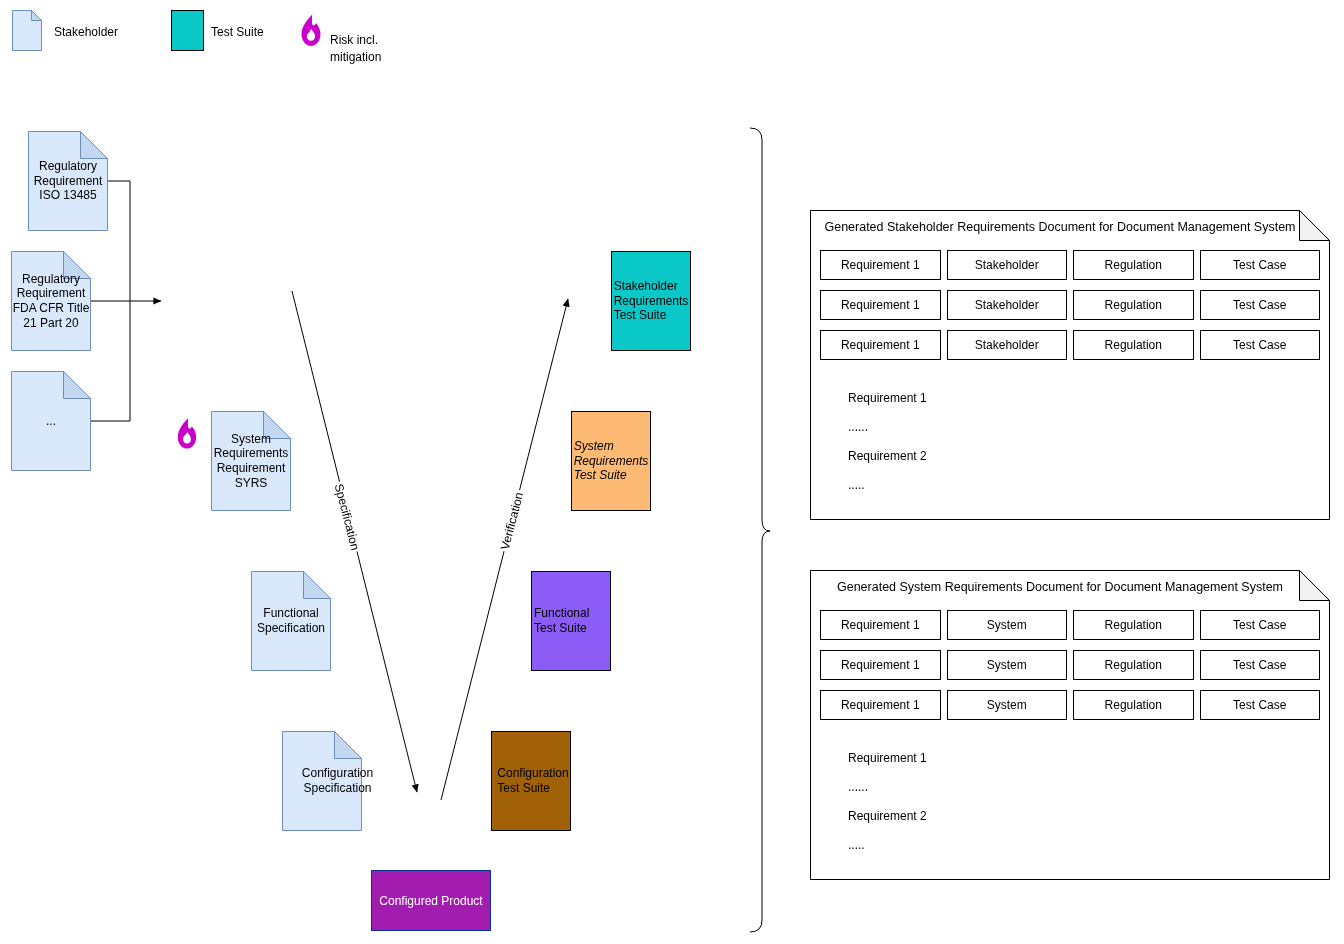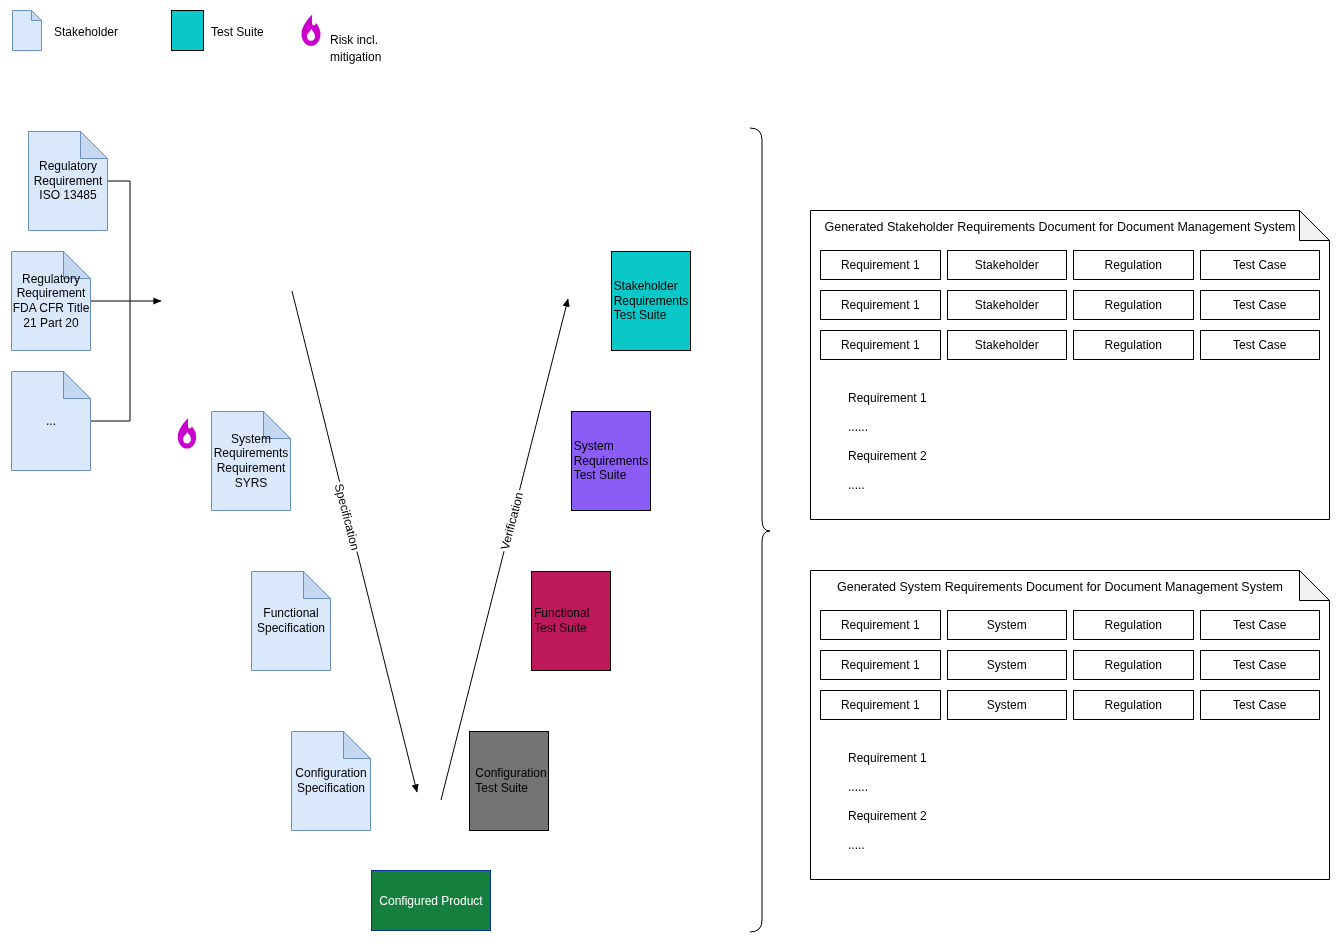--- a/index.html
+++ b/index.html
@@ -144,34 +144,34 @@
   </div>
 
   <div class="doc" style="left:251px; top:571px;">
     <svg width="80" height="100">
       <path d="M0.5 0.5 H52.5 L79.5 27.5 V99.5 H0.5 Z" fill="#DAE8FC" stroke="#6C8EBF"></path>
       <path d="M52.5 0.5 V27.5 H79.5 Z" fill="#C3D7F0" stroke="#6C8EBF"></path>
     </svg>
     <div class="doc-label">Functional Specification</div>
   </div>
 
-  <div class="doc" style="left:291px; top:731px;">
+  <div class="doc" style="left:282px; top:731px;padding-left:31px;">
     <svg width="80" height="100">
       <path d="M0.5 0.5 H52.5 L79.5 27.5 V99.5 H0.5 Z" fill="#DAE8FC" stroke="#6C8EBF"></path>
       <path d="M52.5 0.5 V27.5 H79.5 Z" fill="#C3D7F0" stroke="#6C8EBF"></path>
     </svg>
     <div class="doc-label">Configuration Specification</div>
   </div>
 
   <div class="ts" style="left:611px; top:251px; background:#0AC8C8;">Stakeholder Requirements Test Suite</div>
-  <div class="ts" style="left:571px; top:411px; background:#8b5cf6;">System Requirements Test Suite</div>
-  <div class="ts" style="left:531px; top:571px; background:#be185d;">Functional Test Suite</div>
-  <div class="ts" style="left:469px; top:731px; background:#737373;padding-left:6px;">Configuration Test Suite</div>
-
-  <div class="product" style="background:#15803d;">Configured Product</div>
+  <div class="ts" style="left:571px; top:411px; background:#fdba74;font-style:italic;">System Requirements Test Suite</div>
+  <div class="ts" style="left:531px; top:571px; background:#8b5cf6;">Functional Test Suite</div>
+  <div class="ts" style="left:491px; top:731px; background:#a16207;padding-left:6px;">Configuration Test Suite</div>
+
+  <div class="product" style="background:#a21caf;">Configured Product</div>
 
   <div class="edge-label" style="left:347px; top:517px; transform:translate(-50%,-50%) rotate(75.5deg);">Specification</div>
   <div class="edge-label" style="left:512px; top:521px; transform:translate(-50%,-50%) rotate(-75.5deg);">Verification</div>
 
   <div class="panel" style="top:210px;">
     <svg width="520" height="310">
       <path d="M0.5 0.5 H489.5 L519.5 30.5 V309.5 H0.5 Z" fill="#fff" stroke="#000"></path>
       <path d="M489.5 0.5 V30.5 H519.5 Z" fill="#F2F2F2" stroke="#000"></path>
     </svg>
     <div class="panel-title">Generated Stakeholder Requirements Document for Document Management System</div>

